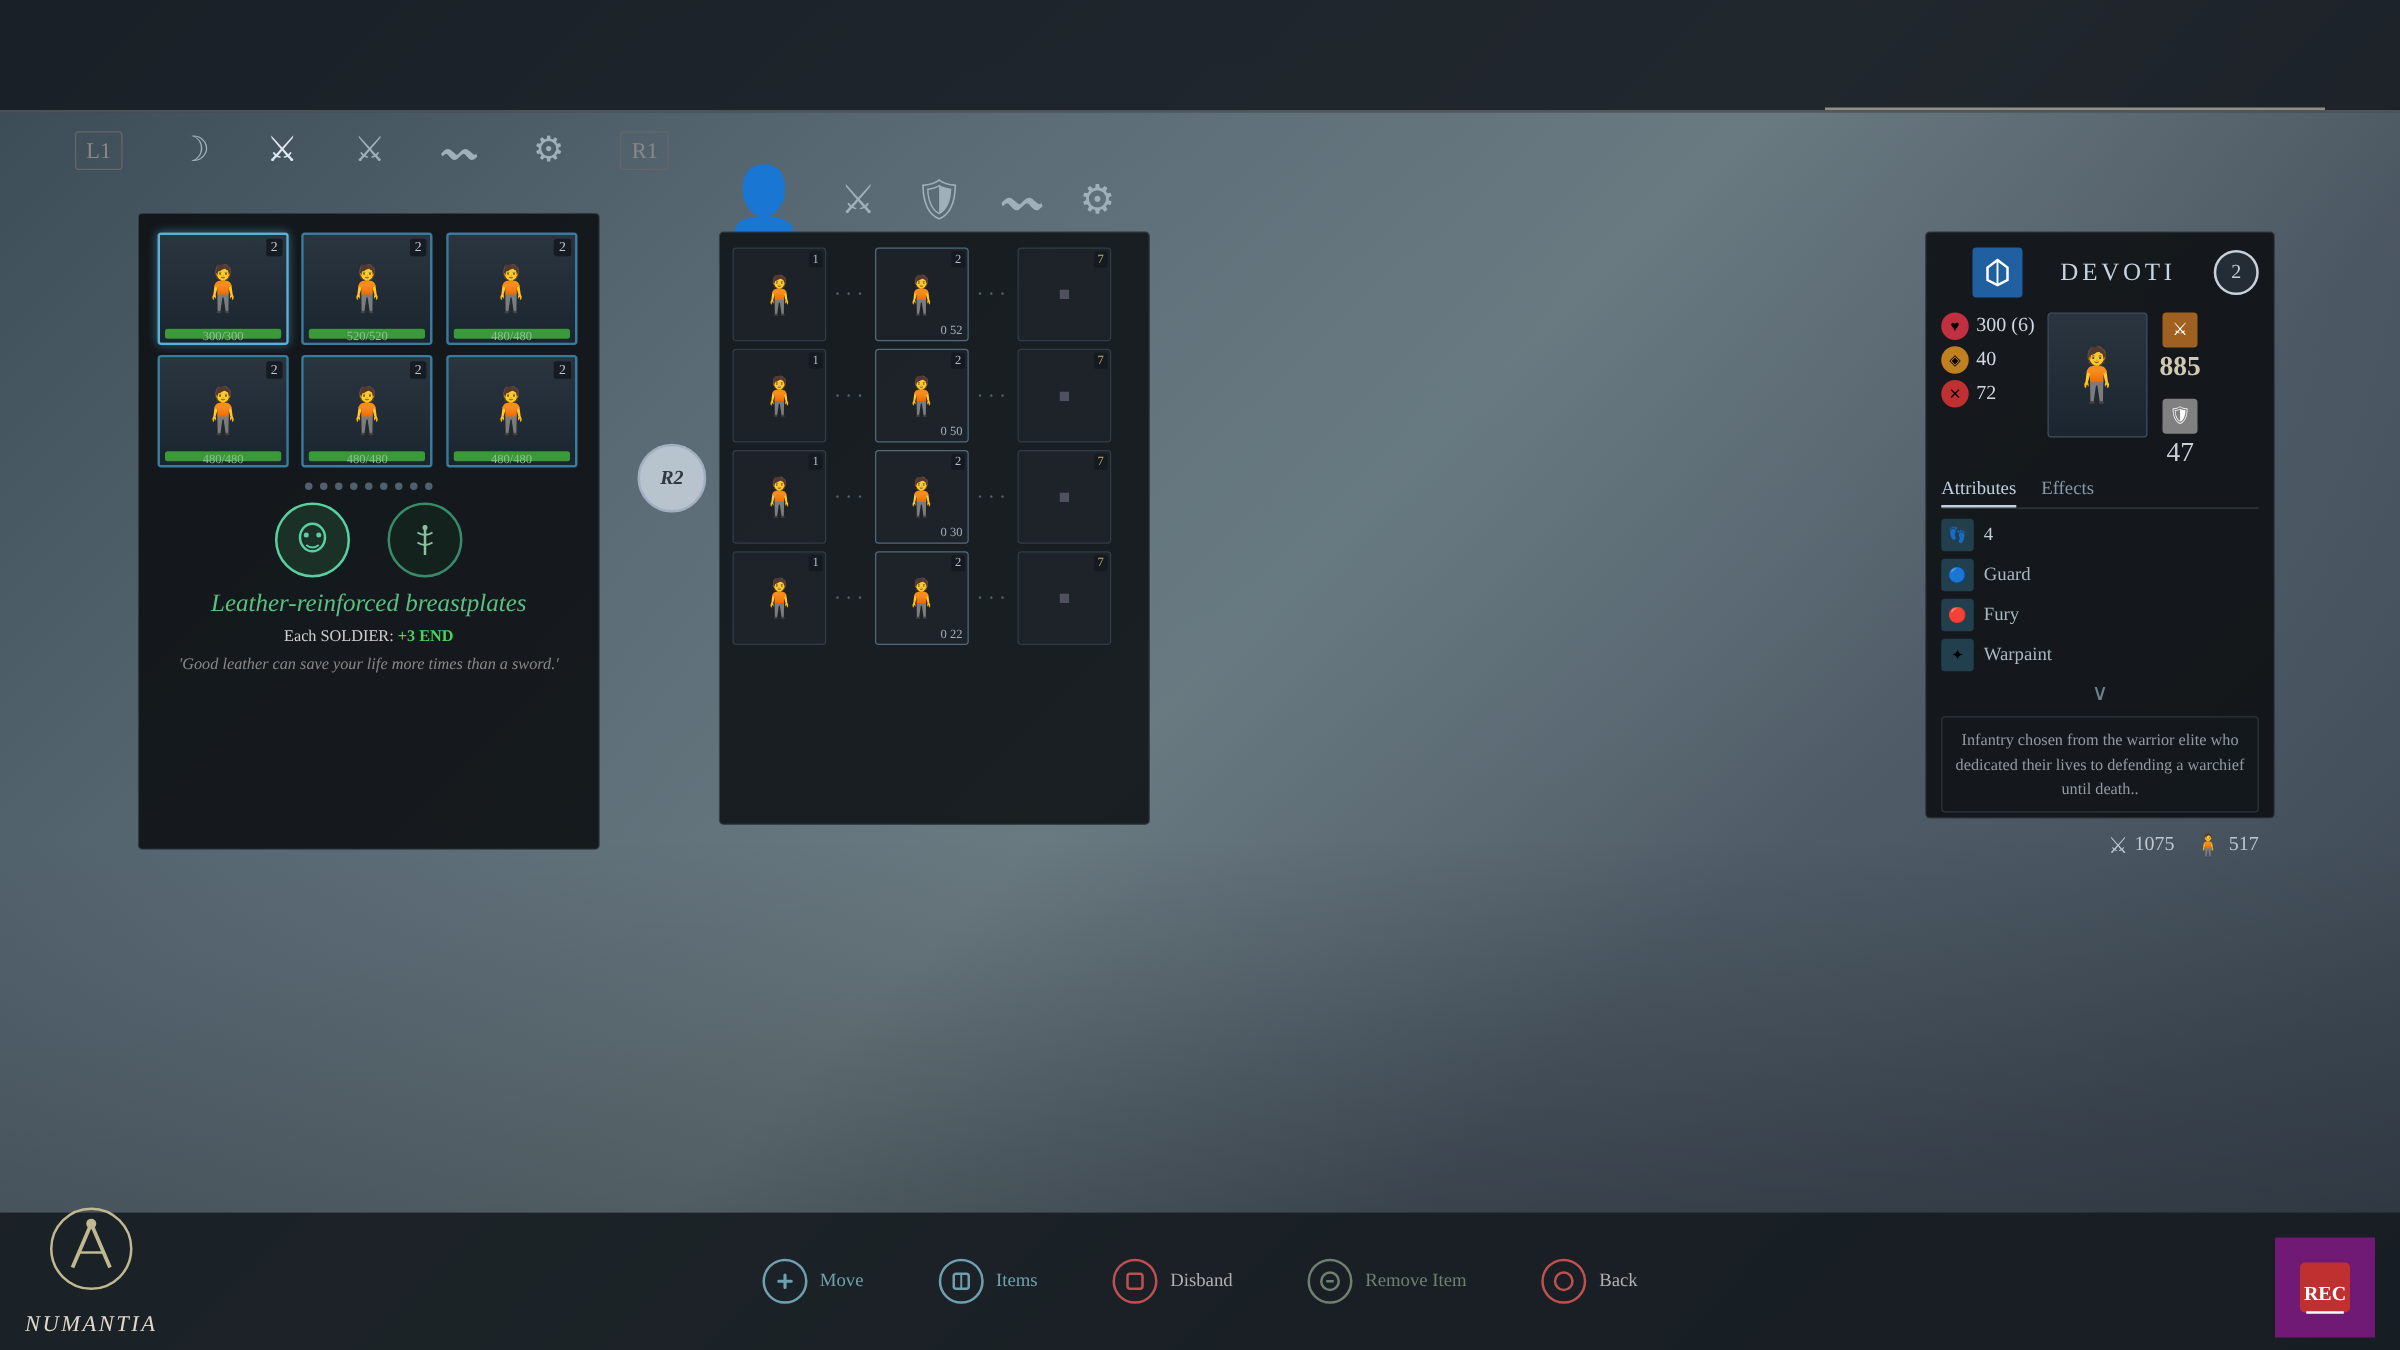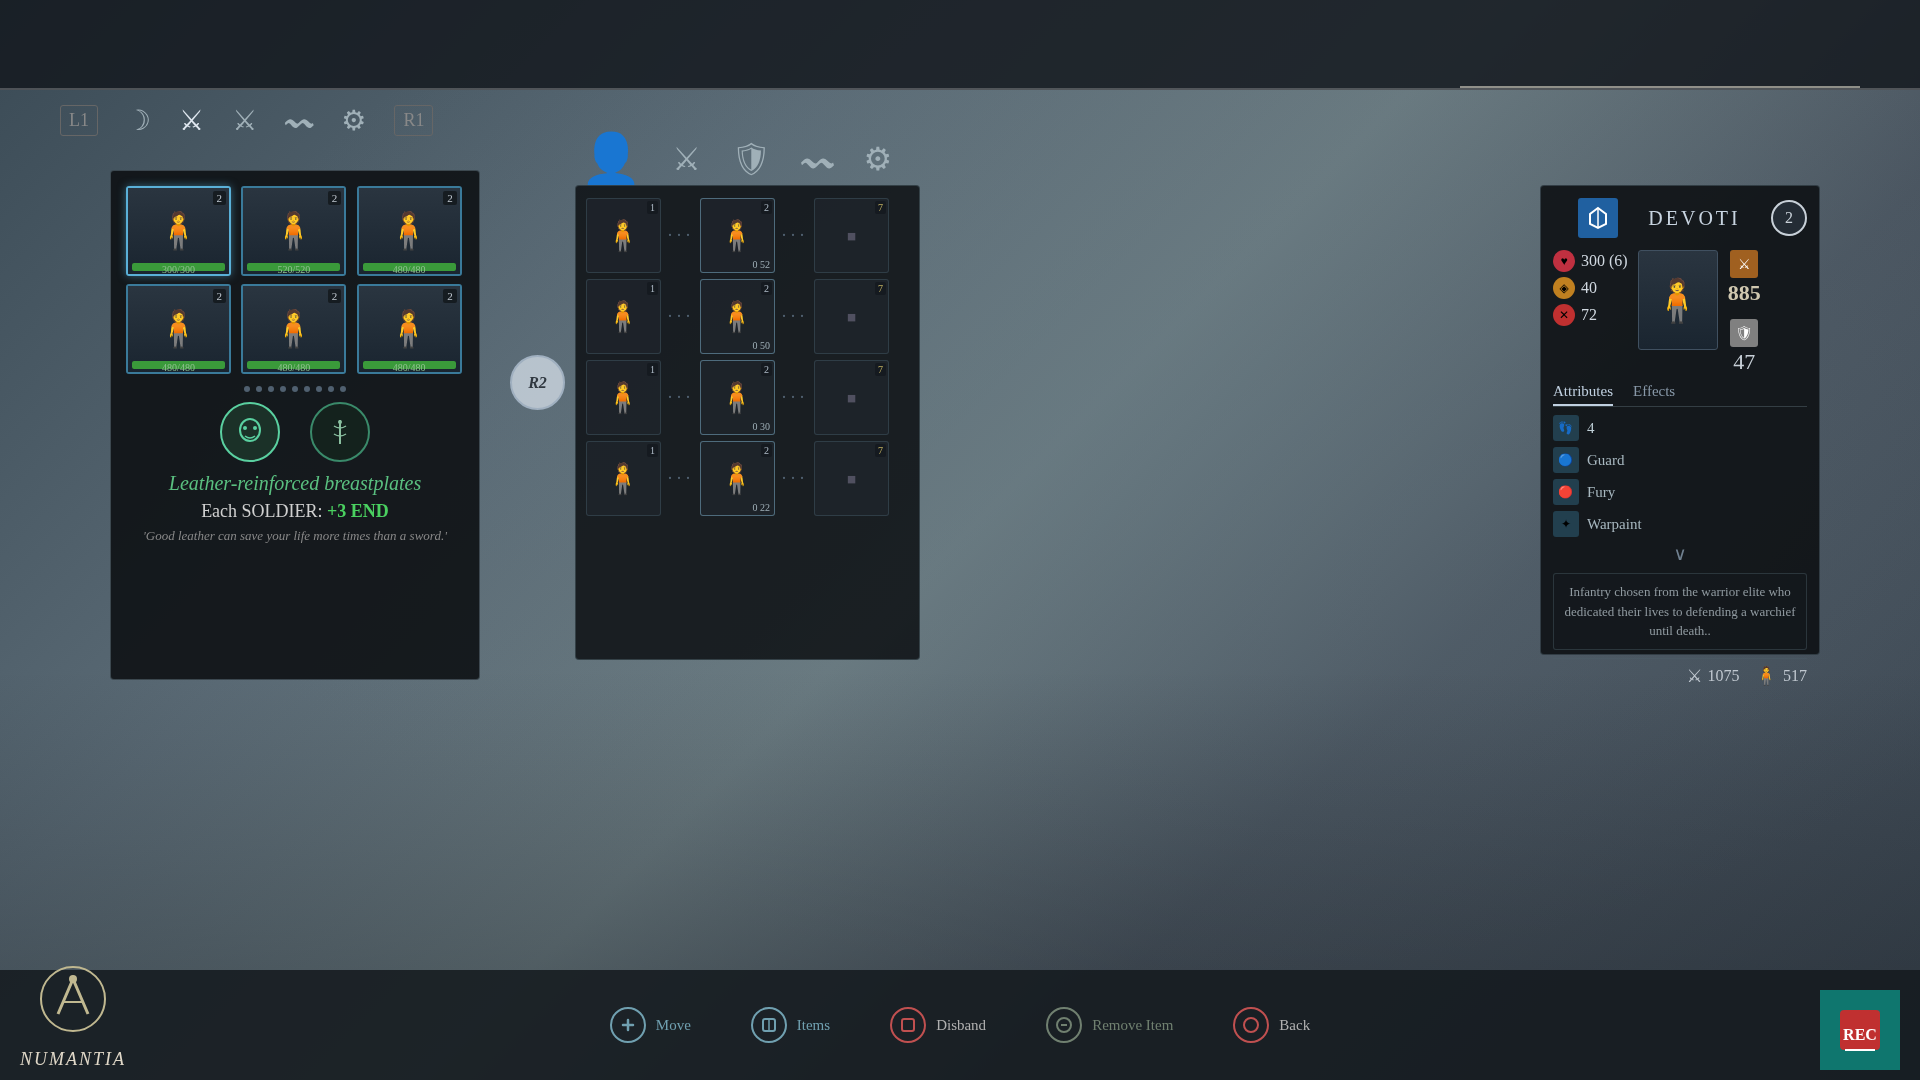--- a/index.html
+++ b/index.html
@@ -121,37 +121,37 @@
       letter-spacing: 2px;
     }
 
     
     .reco-logo {
       position: absolute;
       bottom: 10px;
       right: 20px;
       width: 80px;
       height: 80px;
-      background: #0f766e;
+      background: #701a75;
       display: flex;
       align-items: center;
       justify-content: center;
       color: white;
       font-size: 14px;
       font-weight: bold;
     }
 
     
     .nav-icons {
       position: absolute;
       top: 100px;
       left: 60px;
       display: flex;
       align-items: center;
-      gap: 28px;
+      gap: 45px;
     }
     .nav-icon {
       color: #a0b0b8;
       font-size: 28px;
     }
     .nav-icon.active { color: #e0e8f0; }
     .nav-btn {
       color: #888;
       font-size: 18px;
       border: 1px solid #666;
@@ -291,21 +291,21 @@
 
     .item-name {
       color: #5ac080;
       font-style: italic;
       font-size: 20px;
       text-align: center;
       margin: 8px 0 6px;
     }
     .item-bonus {
       color: #d0d0d0;
-      font-size: 18px;
+      font-size: 13px;
       text-align: center;
       margin-bottom: 6px;
     }
     .item-bonus span {
       color: #4ad060;
       font-weight: bold;
     }
     .item-quote {
       color: #888;
       font-style: italic;

